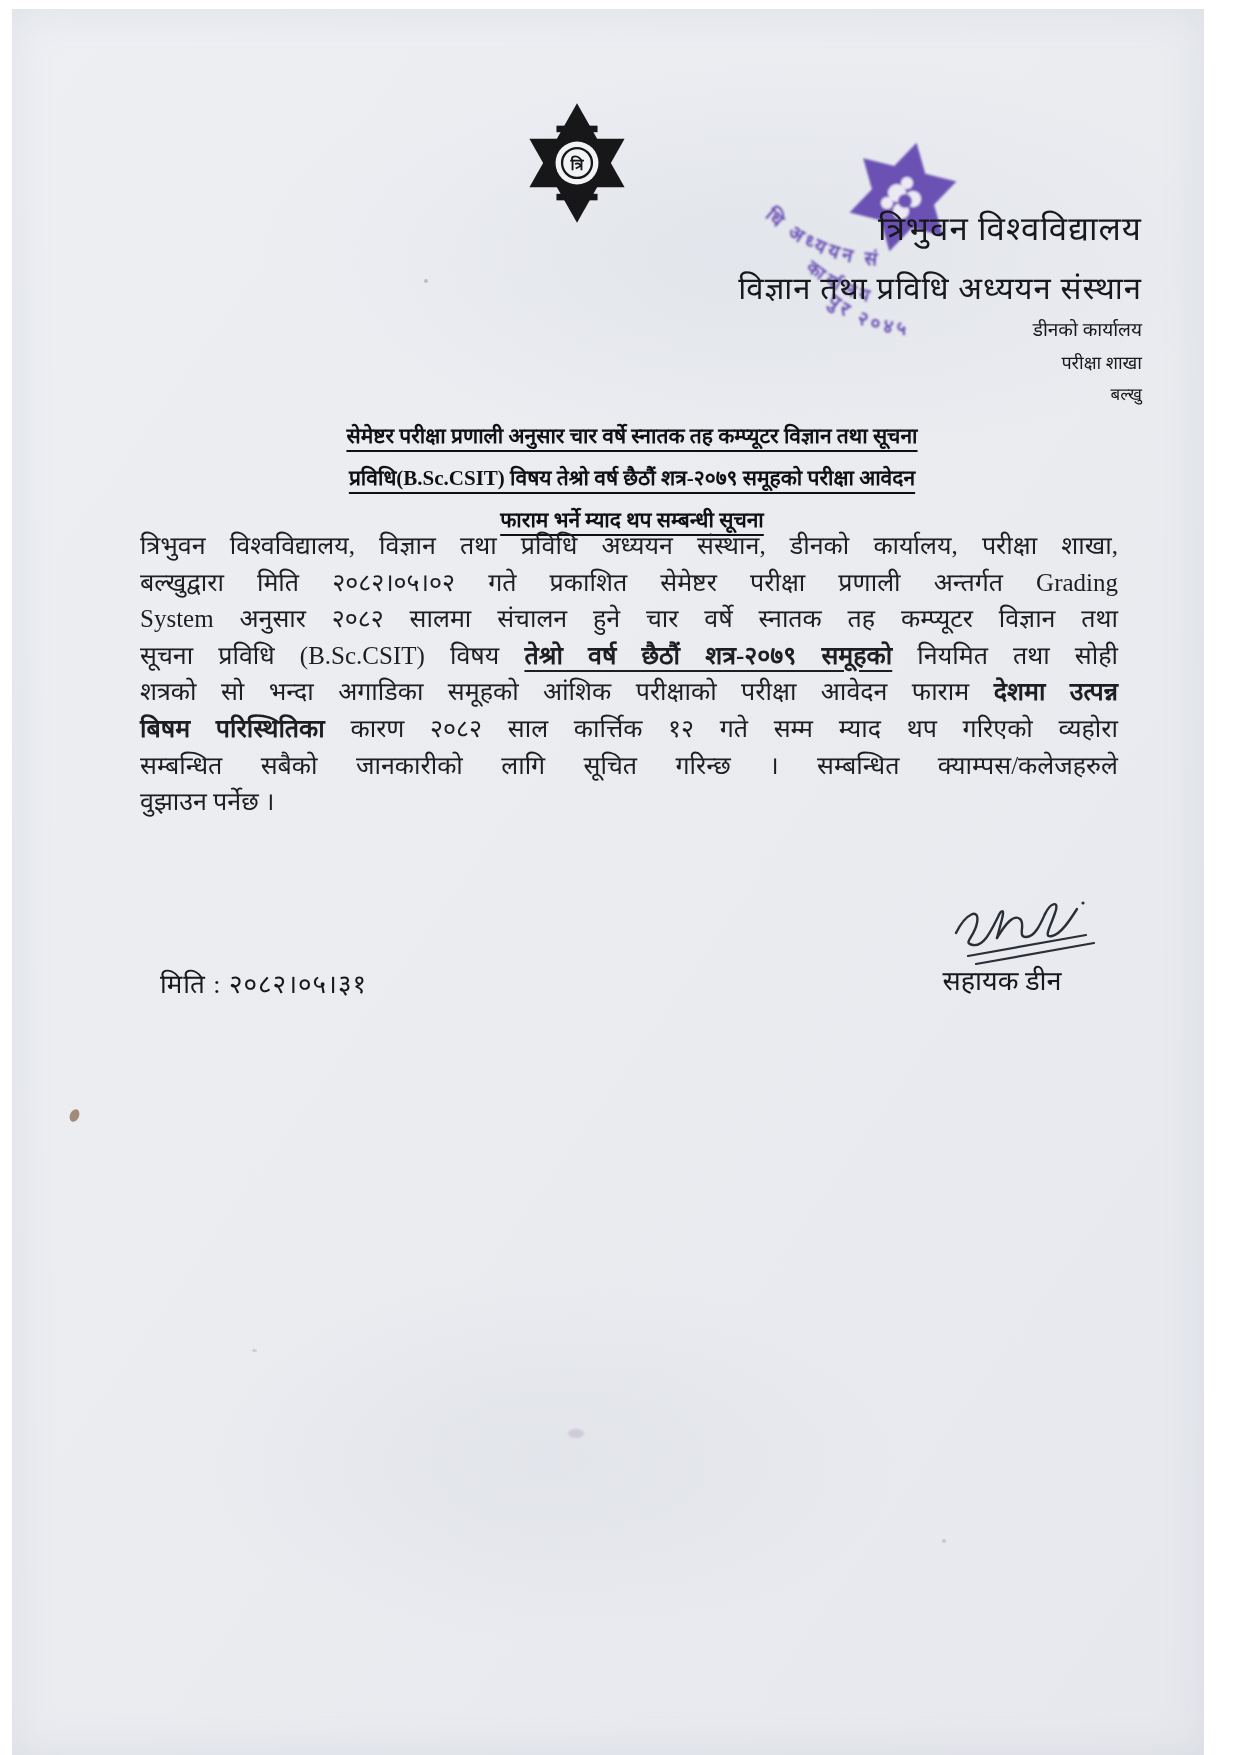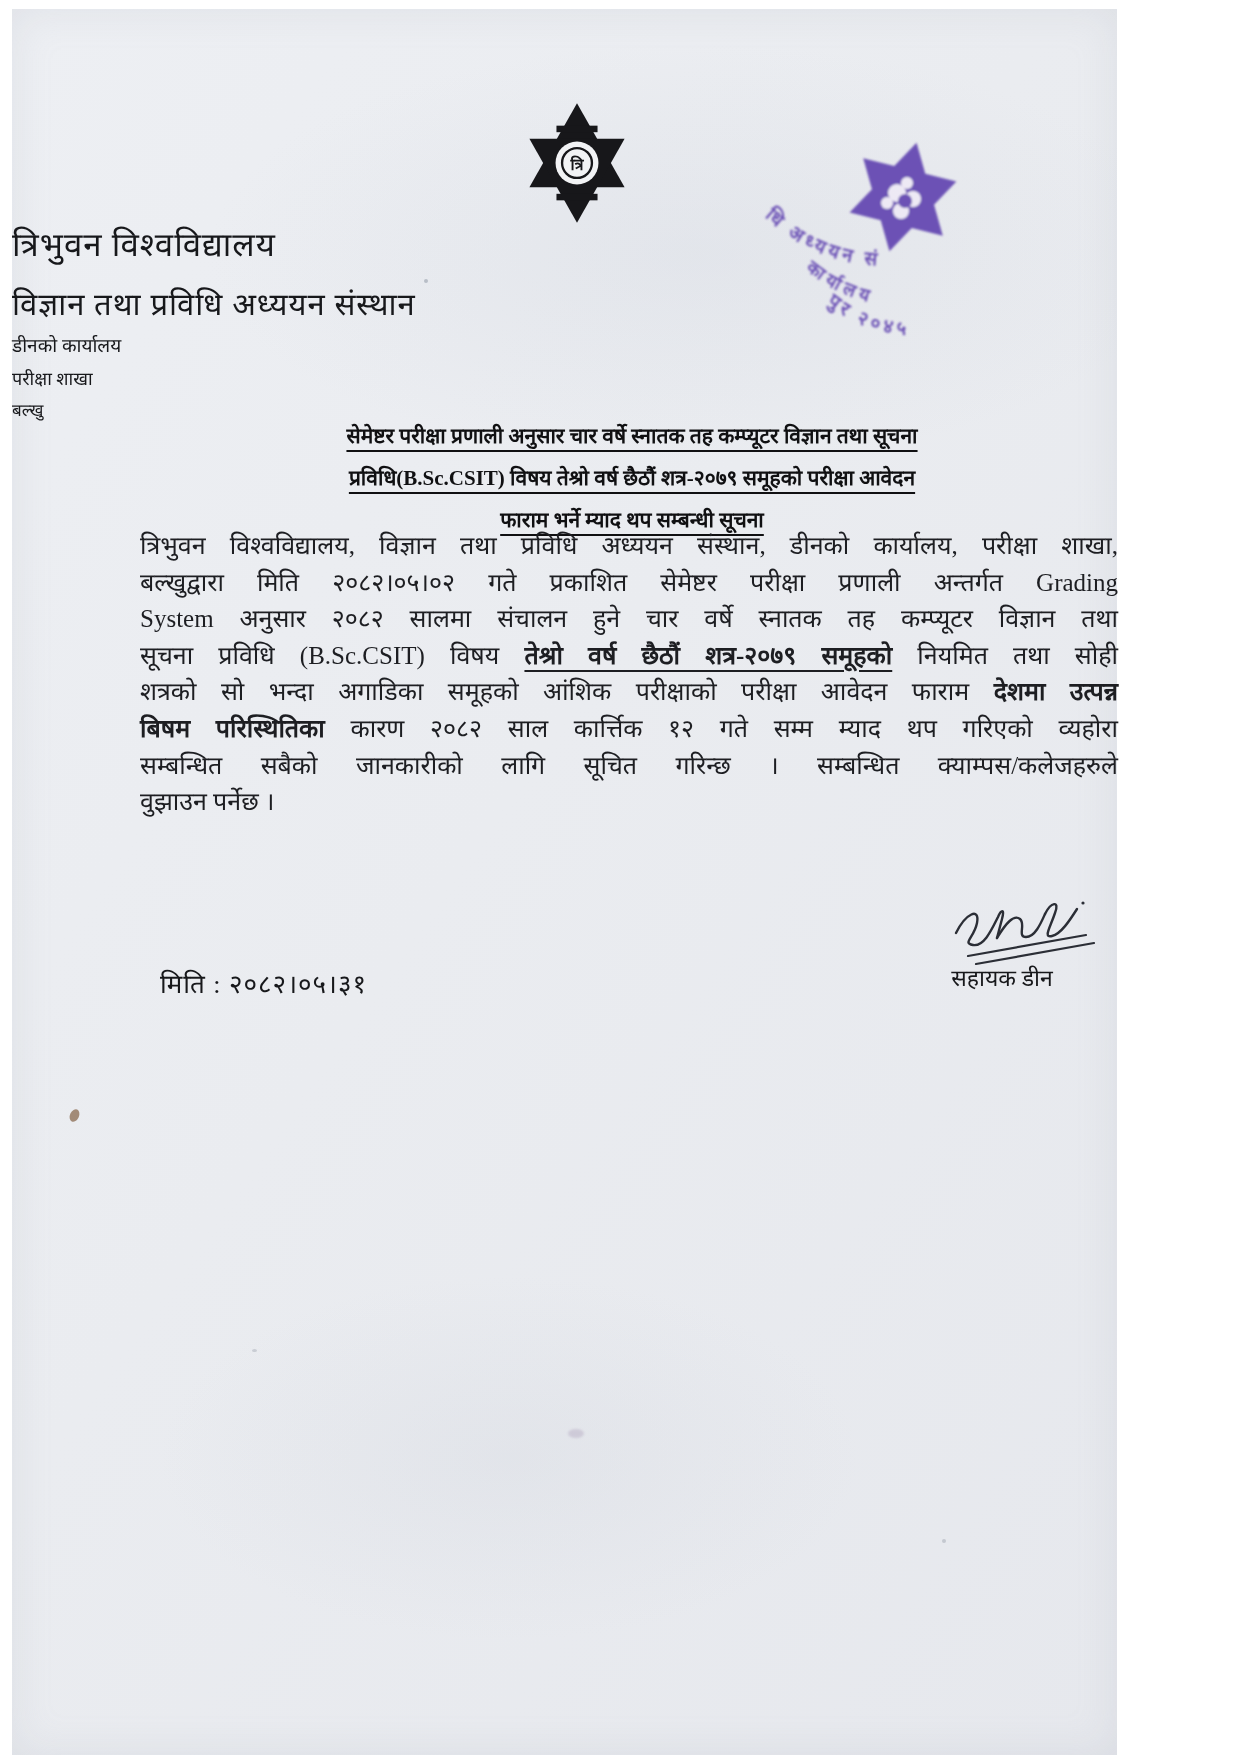--- a/index.html
+++ b/index.html
@@ -1,50 +1,50 @@
 <!DOCTYPE html>
 <html><head>
 <meta charset="utf-8">
 <style>
   html,body{margin:0;padding:0;}
   body{
     width:1240px;height:1755px;background:#ffffff;overflow:hidden;
     font-family:"Liberation Serif","DejaVu Serif",serif;
   }
-  .page{position:relative;width:1117px;height:1755px;background:#ffffff;}
+  .page{position:relative;width:1204px;height:1755px;background:#ffffff;}
   .paper{
     position:absolute;left:12px;top:9px;right:0;bottom:0;
     background:
       radial-gradient(ellipse 700px 300px at 62% 14%, rgba(205,210,220,0.28), rgba(0,0,0,0) 70%),
       radial-gradient(ellipse 500px 260px at 45% 83%, rgba(210,214,222,0.30), rgba(0,0,0,0) 70%),
       linear-gradient(125deg,#edeff3 0%,#eaecf0 45%,#e6e8ed 100%);
     box-shadow:inset 0 0 40px rgba(160,166,178,0.18);
   }
   .abs{position:absolute;}
   
-  .letterhead{left:0;top:212px;width:1130px;text-align:left;color:#17181b;}
+  .letterhead{left:0;top:196px;width:1130px;text-align:right;color:#17181b;}
   .lh1{font-size:33px;letter-spacing:1px;}
   .lh2{font-size:31px;margin-top:16px;letter-spacing:1px;}
   .lh3{font-size:19px;margin-top:8px;}
   .lh4{font-size:18px;margin-top:8px;}
   .lh5{font-size:17px;margin-top:8px;}
   
   .title{left:120px;top:406px;width:1000px;text-align:center;color:#101012;
          font-weight:bold;font-size:21px;line-height:42px;}
   .title .tline{text-decoration:underline;text-underline-offset:7px;text-decoration-thickness:2px;}
   
   .bodytext{left:128px;top:519px;width:978px;color:#1d1e22;font-size:25px;line-height:36.6px;}
   .bline{text-align:justify;text-align-last:justify;white-space:nowrap;}
   .bline.last{text-align:left;text-align-last:left;}
   .mark{font-weight:bold;text-decoration:underline;text-underline-offset:6px;text-decoration-thickness:2px;}
   .bold{font-weight:bold;}
   .closing{left:128px;top:858px;width:978px;color:#1d1e22;font-size:25px;}
   
   .signature{left:928px;top:884px;width:170px;height:80px;}
-  .signer{left:860px;top:952px;width:260px;text-align:center;font-size:23px;color:#17181b;}
+  .signer{left:860px;top:952px;width:260px;text-align:center;font-size:27px;color:#17181b;}
   .dateline{left:148px;top:956px;width:420px;font-size:26px;color:#17181b;letter-spacing:1px;}
   
   .emblem{left:509px;top:88px;width:112px;height:132px;}
   .stamp{left:723px;top:126px;width:262px;height:215px;opacity:0.88;}
   
   .speck{border-radius:50%;}
   .speck.s1{left:58px;top:1100px;width:9px;height:13px;background:#8a6a4f;opacity:.75;transform:rotate(25deg);}
   .speck.s2{left:556px;top:1420px;width:16px;height:9px;background:#b9b0c6;opacity:.5;filter:blur(1px);}
   .speck.s3{left:412px;top:270px;width:4px;height:4px;background:#9aa0ab;opacity:.6;}
   .speck.s4{left:930px;top:1530px;width:4px;height:4px;background:#a2a7b1;opacity:.5;}

